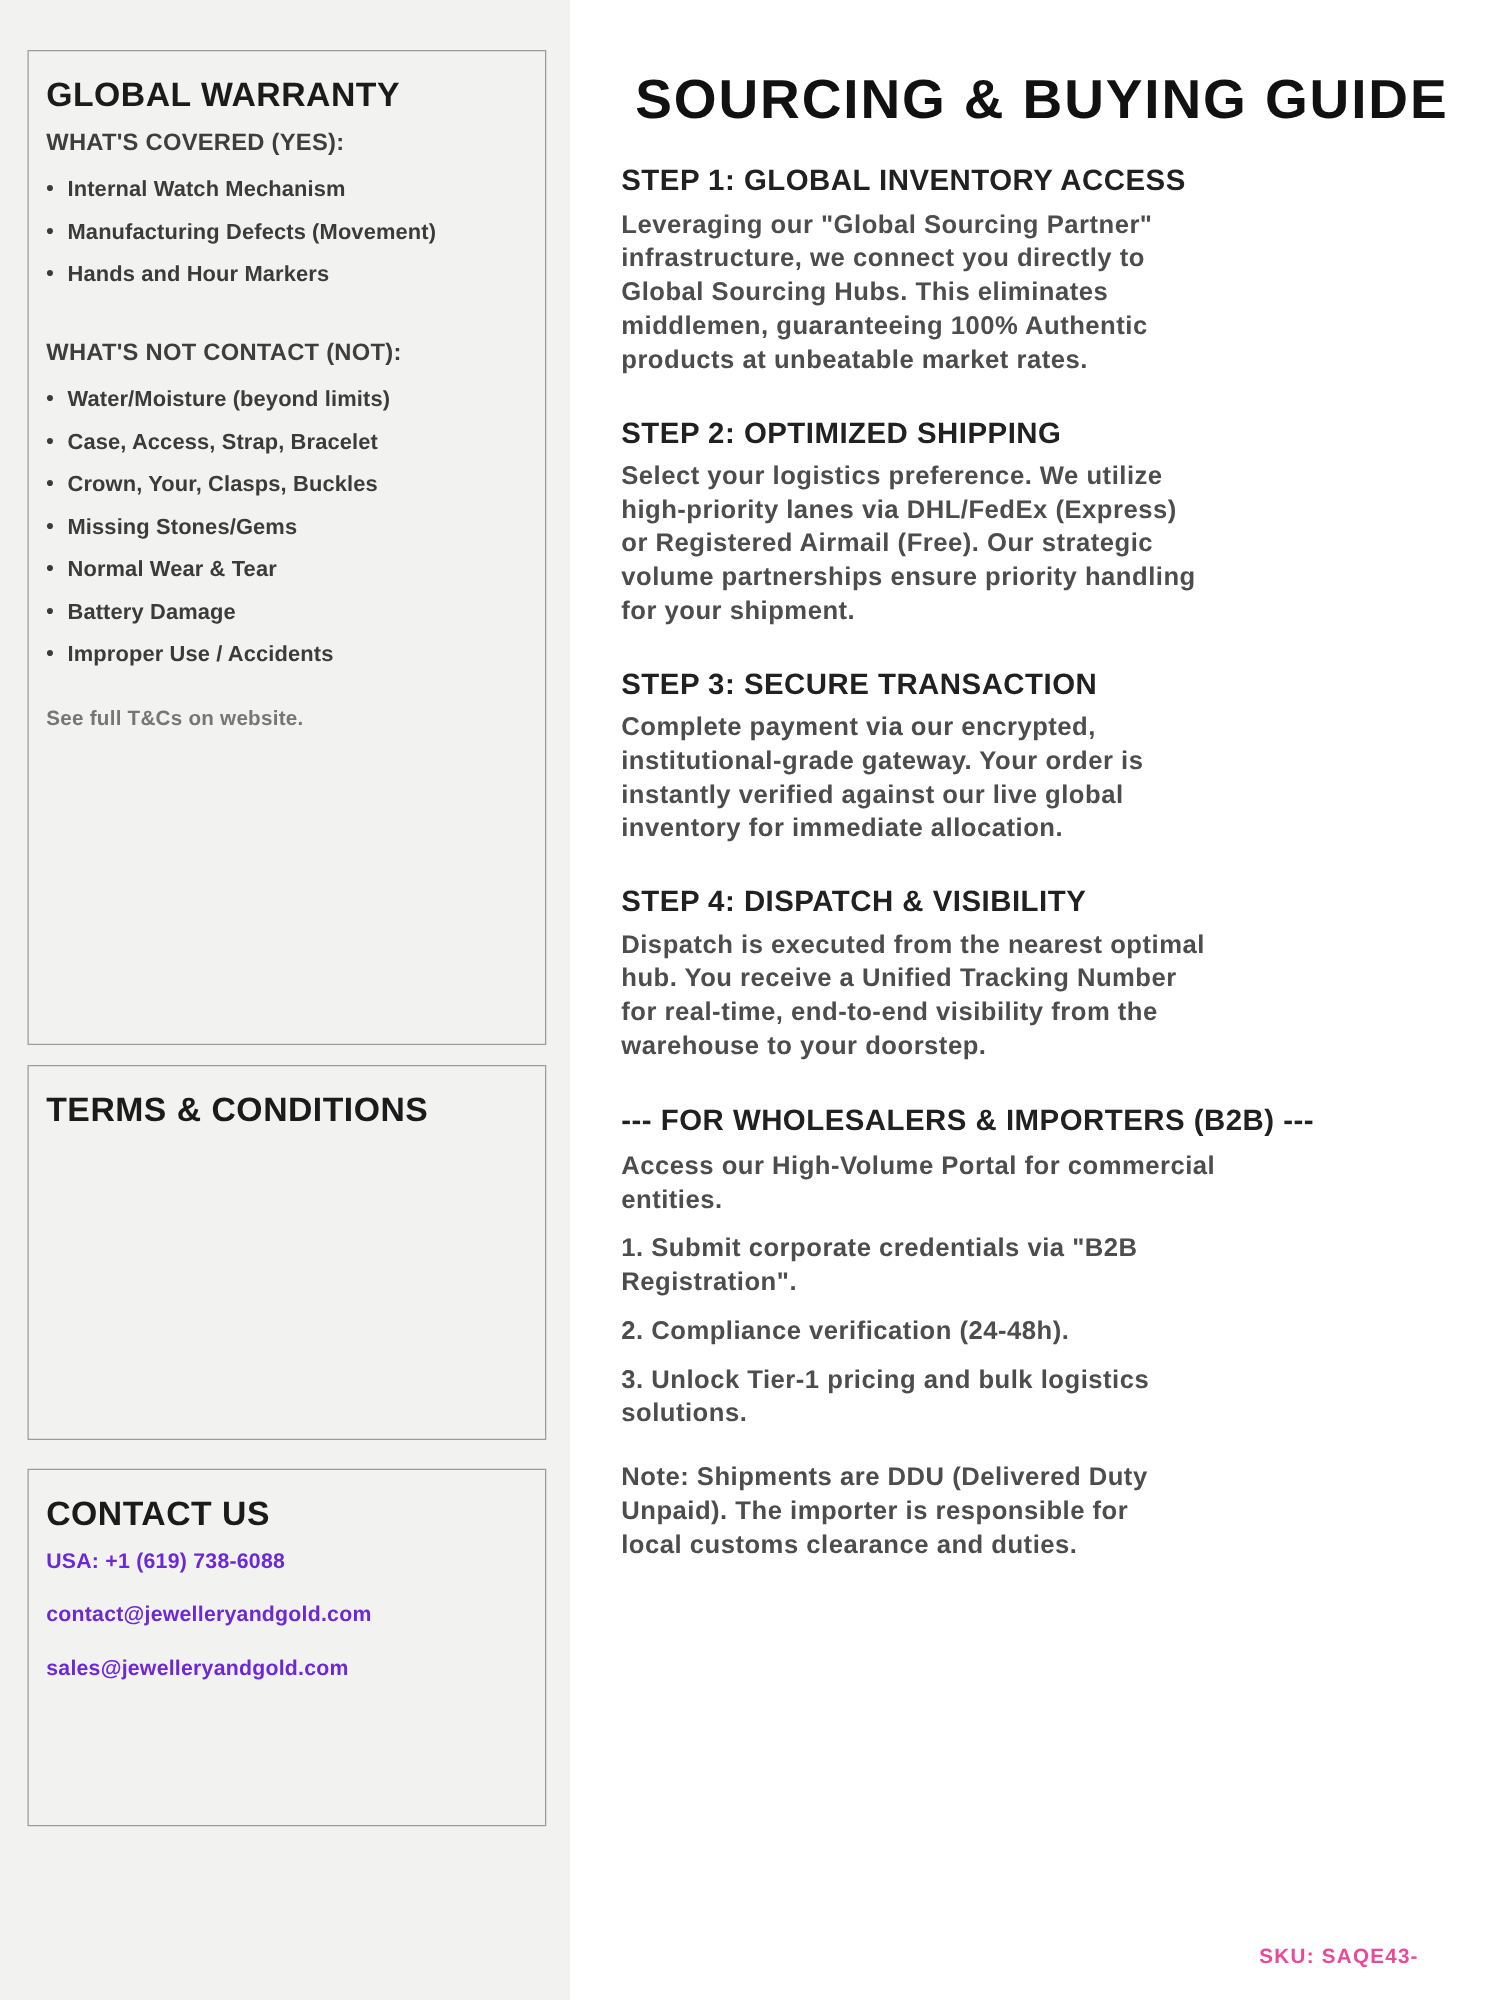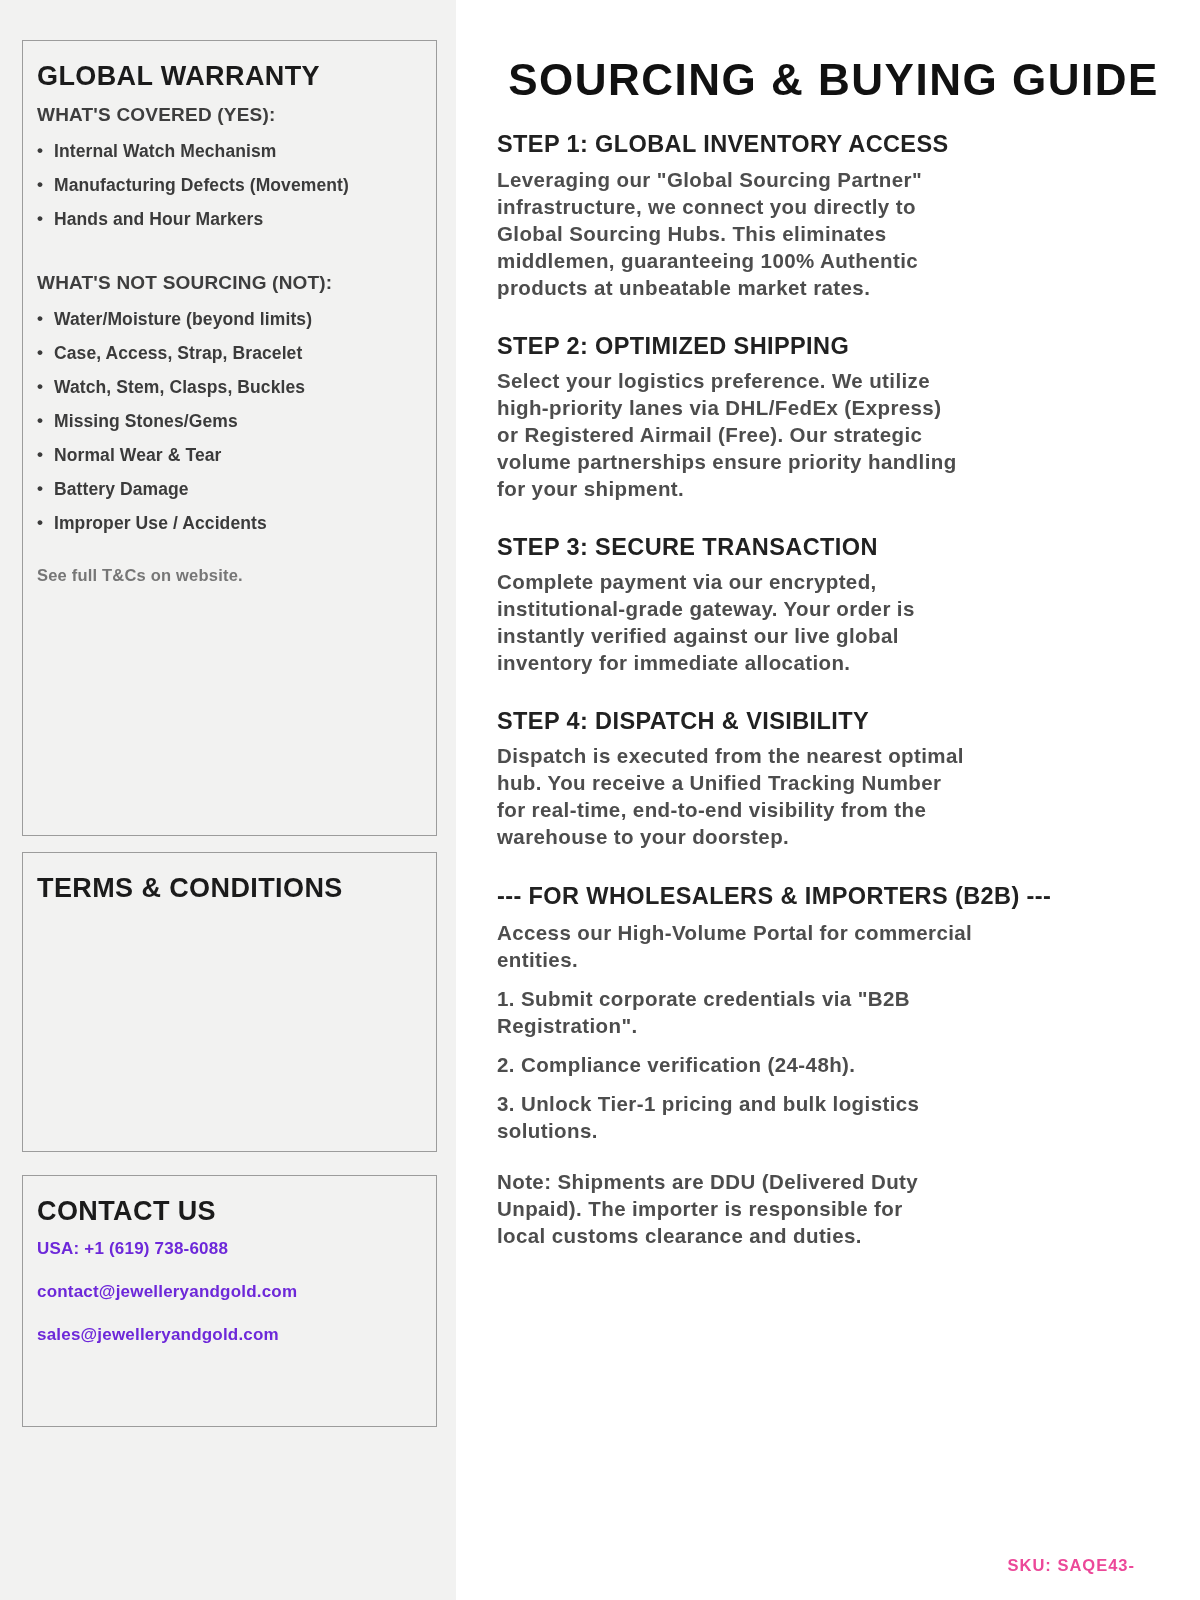--- a/index.html
+++ b/index.html
@@ -16,21 +16,21 @@
     background: #f2f2f1;
     padding: 40px 19px 0 22px;
   }
   .panel {
     border: 1px solid #9c9c9c;
     padding: 20px 14px 0 14px;
     width: 415px;
   }
   .panel-warranty { height: 796px; }
   .panel-terms    { height: 300px; margin-top: 16px; }
-  .panel-contact  { height: 252px; margin-top: 23px; }
+  .panel-contact  { height: 286px; margin-top: 23px; }
 
   .panel h1 {
     font-size: 27px; font-weight: 800; color: #1b1b1b;
     letter-spacing: 0.4px; margin: 0 0 12px 0; line-height: 1.15;
   }
   .sub-heading {
     font-size: 19px; font-weight: 700; color: #3e3e3e;
     letter-spacing: 0.2px; margin: 0 0 8px 0;
   }
   .sub-heading.second { margin-top: 36px; }
@@ -102,25 +102,25 @@
     <section class="panel panel-warranty">
       <h1>GLOBAL WARRANTY</h1>
 
       <div class="sub-heading">WHAT'S COVERED (YES):</div>
       <ul class="cov-list">
         <li>Internal Watch Mechanism</li>
         <li>Manufacturing Defects (Movement)</li>
         <li>Hands and Hour Markers</li>
       </ul>
 
-      <div class="sub-heading second">WHAT'S NOT SOURCING (NOT):</div>
+      <div class="sub-heading second">WHAT'S NOT CONTACT (NOT):</div>
       <ul class="cov-list">
         <li>Water/Moisture (beyond limits)</li>
         <li>Case, Access, Strap, Bracelet</li>
-        <li>Watch, Stem, Clasps, Buckles</li>
+        <li>Crown, Your, Clasps, Buckles</li>
         <li>Missing Stones/Gems</li>
         <li>Normal Wear &amp; Tear</li>
         <li>Battery Damage</li>
         <li>Improper Use / Accidents</li>
       </ul>
 
       <div class="footnote">See full T&amp;Cs on website.</div>
     </section>
 
     <section class="panel panel-terms">

